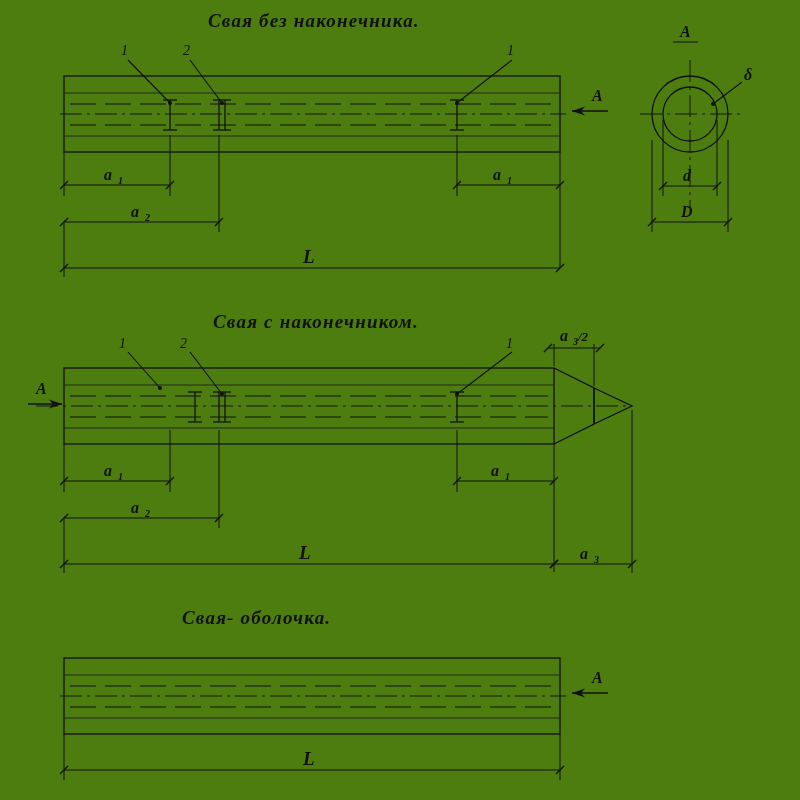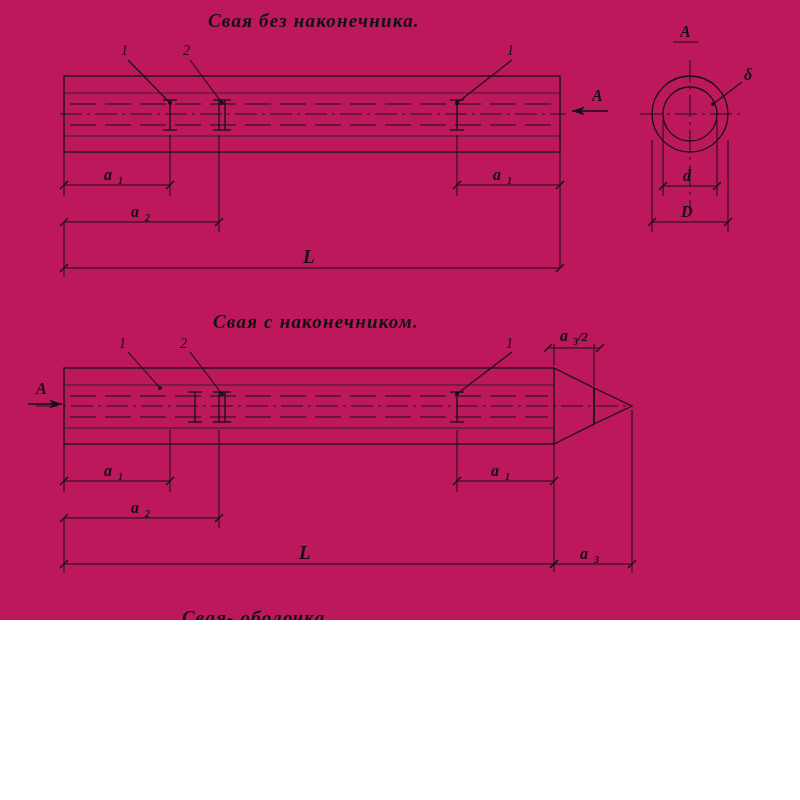--- a/index.html
+++ b/index.html
@@ -6,22 +6,22 @@
     margin: 0;
     padding: 0;
     background: #ffffff;
   }
   body {
     font-family: "Liberation Serif", serif;
   }
   #sheet {
     position: relative;
     width: 800px;
-    height: 620px;
-    background: #be185d;
+    height: 800px;
+    background: #4d7c0f;
     overflow: hidden;
     text-align: right;
   }
   #sheet svg {
     position: absolute;
     left: 0;
     top: 0;
   }
   .ttl {
     font-family: "Liberation Serif", serif;

